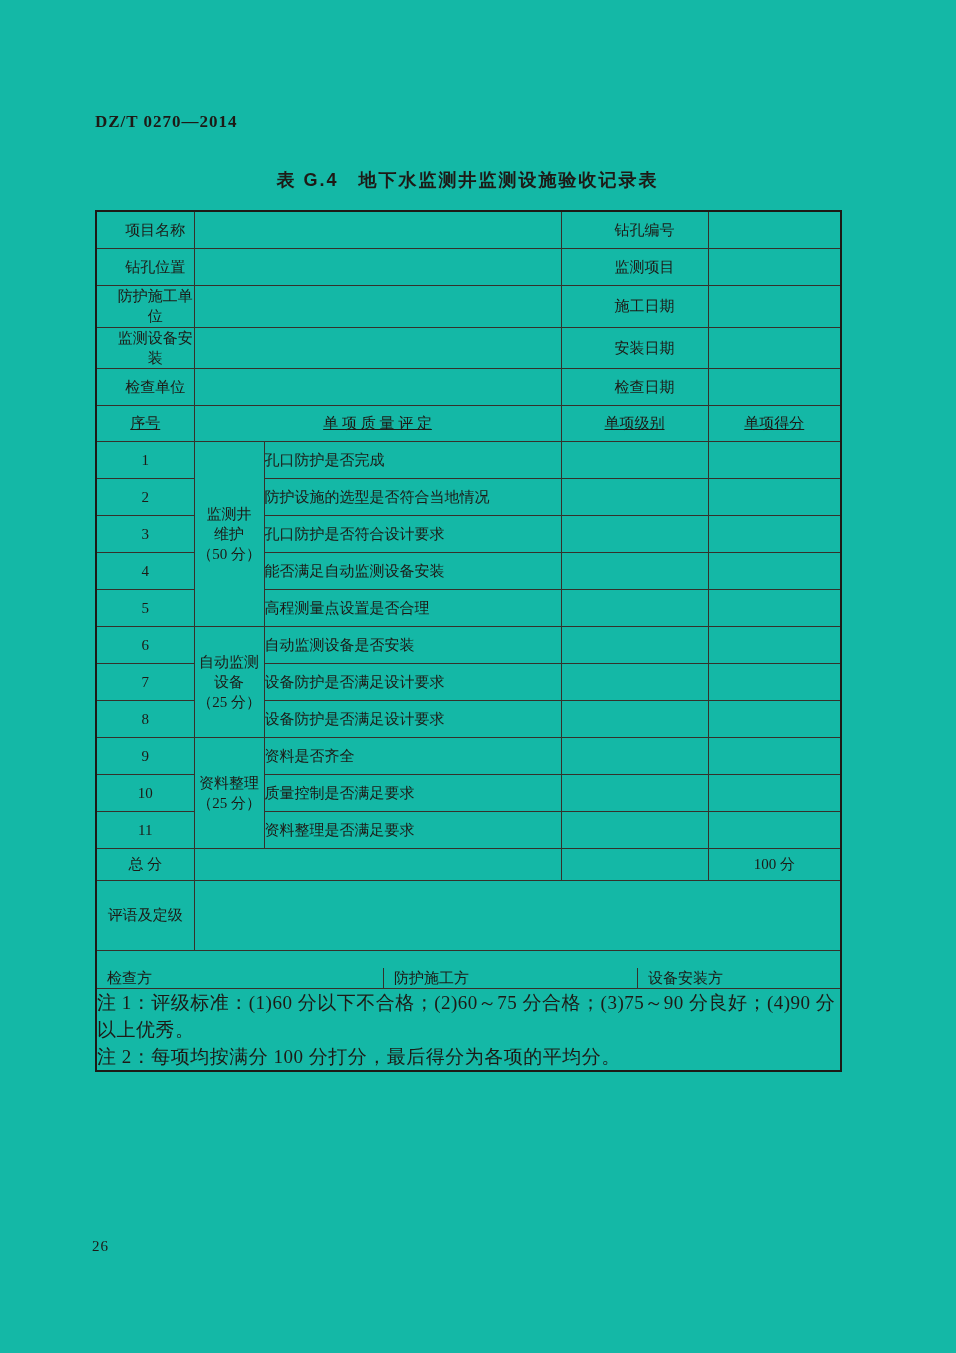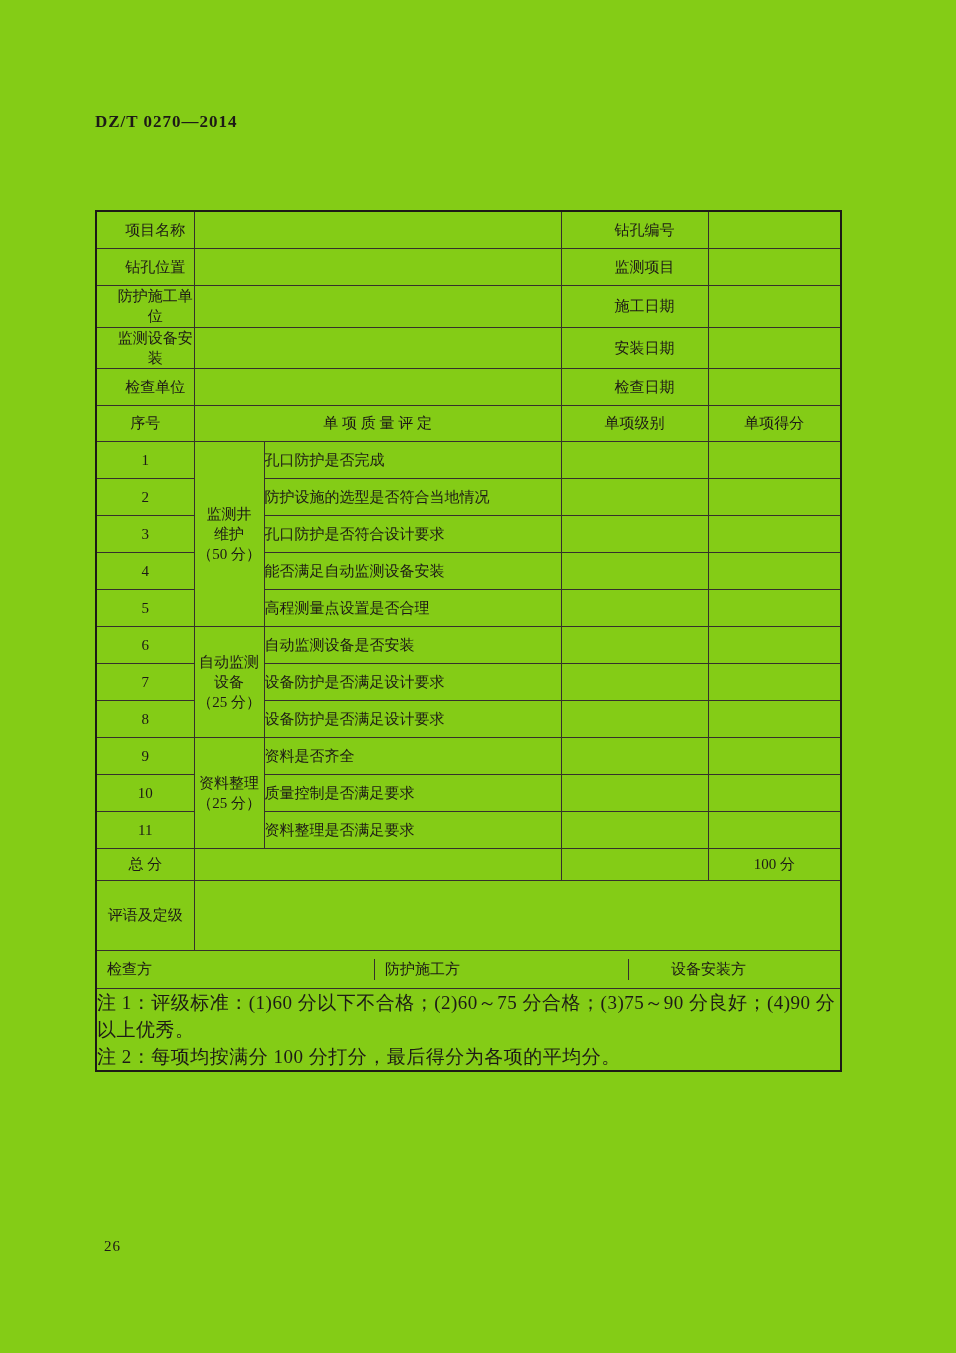--- a/index.html
+++ b/index.html
@@ -1,19 +1,19 @@
 <!DOCTYPE html>
 <html lang="zh"><head>
 <meta charset="utf-8">
 <style>
   html,body{margin:0;padding:0;background:#e9e9e9;}
   .page{
     position:relative;
     width:956px;height:1353px;
-    background:#84cc16;
+    background:#14b8a6;
     overflow:hidden;
     font-family:"Liberation Serif","DejaVu Serif",serif;
     color:#1d1a16;
   }
   .doc-code{
     position:absolute;left:95px;top:112px;
     font-size:17px;font-weight:bold;letter-spacing:1px;
     font-family:"Liberation Serif","DejaVu Serif",serif;
   }
   .table-title{
@@ -29,52 +29,53 @@
   }
   table.acceptance td{
     border:1px solid #35312b;
     font-size:15px;line-height:1.35;
     padding:0;vertical-align:middle;
     overflow:hidden;
   }
   td.c{text-align:center;}
   td.l{text-align:left;padding-left:11px;}
   tr.r-info td{height:36px;padding-left:20px;}
-  tr.r-head td{height:35px;}
+  tr.r-head td{height:35px;text-decoration:underline;}
   tr.r-item td{height:36px;}
   tr.r-total td{height:31px;}
   tr.r-remark td{height:69px;}
   tr.r-sign td{height:37px;}
   td.group{
     text-align:center;
     white-space:pre-line;
     line-height:2.35;
     font-size:15px;
     margin-left:28px;
   }
   td.sign-strip{padding:0;}
-  .sign-flex{display:flex;width:100%;height:100%;align-items:center;gap:32px;}
+  .sign-flex{display:flex;width:100%;height:100%;align-items:flex-end;}
   .sign-cell{display:flex;align-items:center;padding-left:10px;box-sizing:border-box;}
   .sign-cell.w1{width:245px;}
-  .sign-cell.w2{width:255px;border-left:1px solid #35312b;border-right:1px solid #35312b;}
+  .sign-cell.w2{width:255px;border-left:1px solid #35312b;border-right:1px solid #35312b;margin-left:41px;}
   .sign-cell.w3{flex:1;}
   td.notes-cell{padding:13px 18px 12px 32px;}
   .note-line{font-size:19px;line-height:27px;letter-spacing:0.5px;}
   .page-number{
-    position:absolute;left:104px;top:1238px;
+    position:absolute;left:92px;top:1238px;
     font-size:15px;letter-spacing:1px;
   }
 </style>
 </head>
 <body>
 
 <div class="page">
 
   <div class="doc-code">DZ/T 0270—2014</div>
 
+  <div class="table-title">表 G.4　地下水监测井监测设施验收记录表</div>
 
   <table class="acceptance">
     <colgroup>
       <col style="width:98px">
         <col style="width:70px">
         <col style="width:297px">
         <col style="width:147px">
         <col style="width:133px">
     </colgroup>
 

